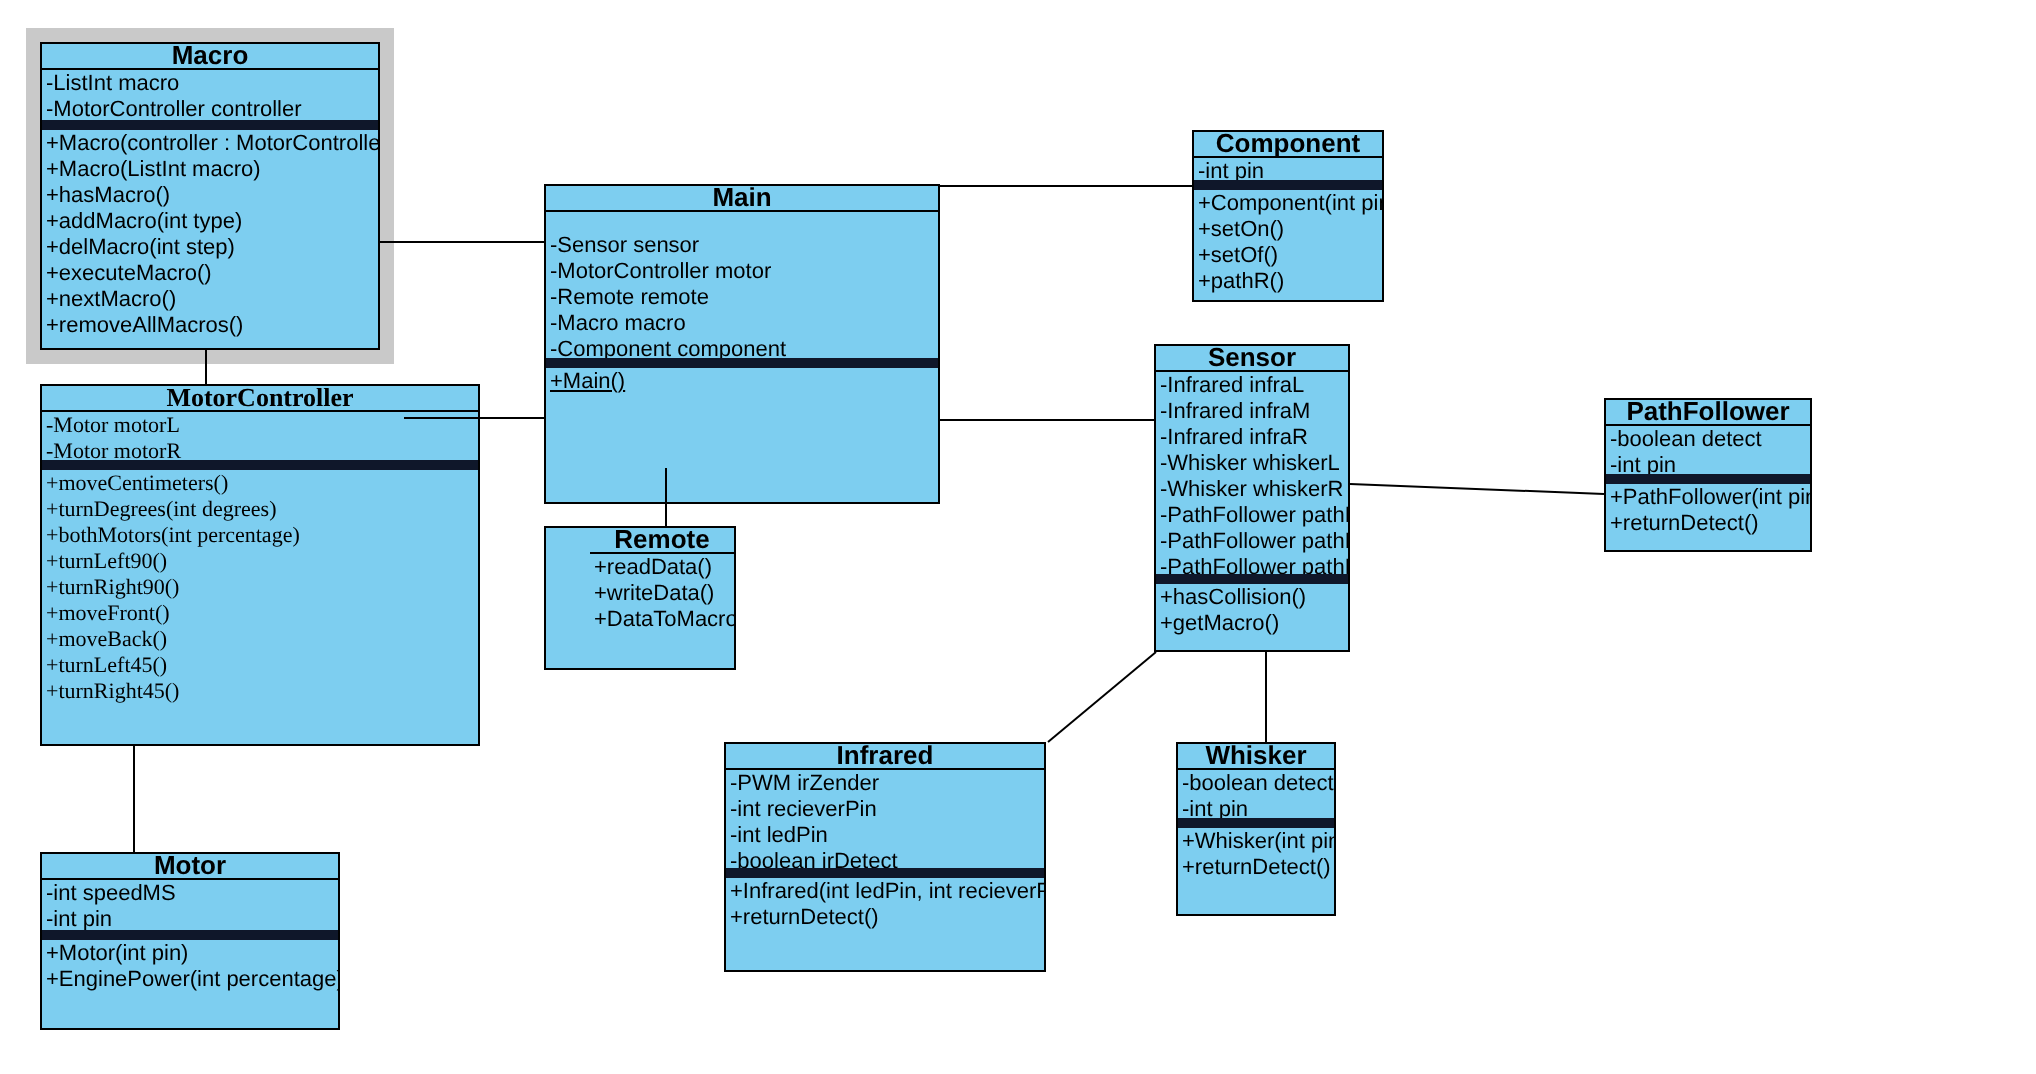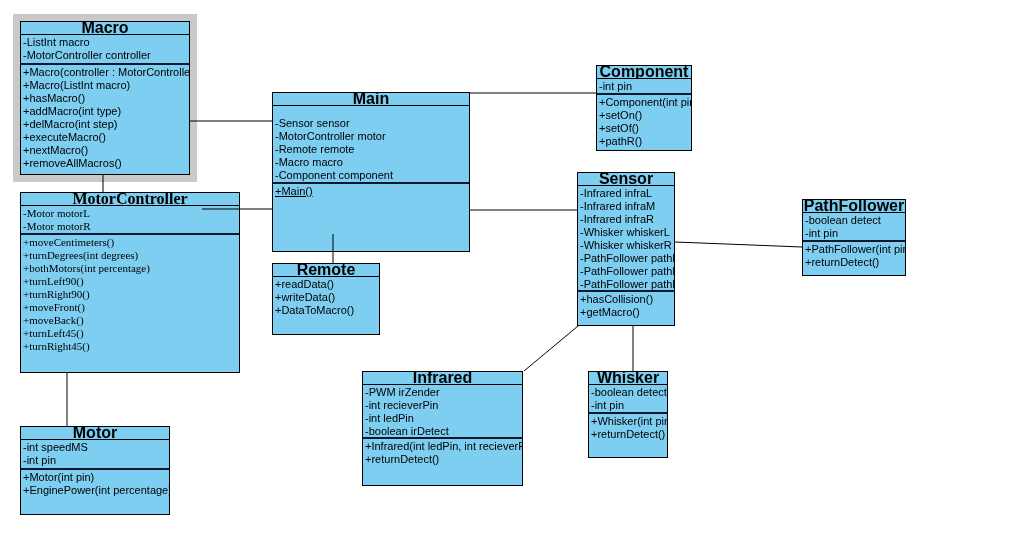--- a/index.html
+++ b/index.html
@@ -9,25 +9,25 @@
     position:relative;
   }
   #canvas{position:absolute;left:0;top:0;width:1018px;height:537px;background:#ffffff;}
   #edges-svg{position:absolute;left:0;top:0;width:1018px;height:537px;pointer-events:none;z-index:5;}
   .uml-class{
     position:absolute;background:#7DCEF0;border:1px solid #000;box-sizing:border-box;
     color:#000;font-size:11px;overflow:hidden;z-index:2;
   }
   .uml-class.selected{outline:7px solid #C9C9C9;}
   .uml-title{
-    font-weight:bold;text-align:center;height:13px;line-height:12px;font-size:16px;
+    font-weight:bold;text-align:center;height:13px;line-height:12px;font-size:13px;
     border-bottom:1px solid #000;box-sizing:border-box;white-space:nowrap;overflow:hidden;
   }
   .compartment{box-sizing:border-box;padding:1px 2px;overflow:hidden;}
-  .compartment.attrs{border-bottom:2px solid #0f172a;}
+  .compartment.attrs{border-bottom:5px solid #0f172a;}
   .row{line-height:13px;white-space:nowrap;font-size:11px;}
   .row.u{text-decoration:underline;}
 </style>
 </head>
 <body>
 
 <div id="canvas">
   <svg id="edges-svg">
       <line x1="190" y1="121" x2="272" y2="121" stroke="#000000" stroke-width="1"></line>
       <line x1="103" y1="175" x2="103" y2="192" stroke="#000000" stroke-width="1"></line>
@@ -92,21 +92,21 @@
         <div class="row">-Sensor sensor</div>
         <div class="row">-MotorController motor</div>
         <div class="row">-Remote remote</div>
         <div class="row">-Macro macro</div>
         <div class="row">-Component component</div>
       </div>
       <div class="compartment methods">
         <div class="row u">+Main()</div>
       </div>
     </div>
-    <div class="uml-class" style="left: 272px; top: 263px; width: 108px; height: 72px;">
+    <div class="uml-class" style="left: 272px; top: 263px; width: 96px; height: 72px; padding-left: 22px;">
       <div class="uml-title">Remote</div>
       <div class="compartment methods">
         <div class="row">+readData()</div>
         <div class="row">+writeData()</div>
         <div class="row">+DataToMacro()</div>
       </div>
     </div>
     <div class="uml-class" style="left: 596px; top: 65px; width: 96px; height: 86px;">
       <div class="uml-title">Component</div>
       <div class="compartment attrs" style="height: 16px;">

